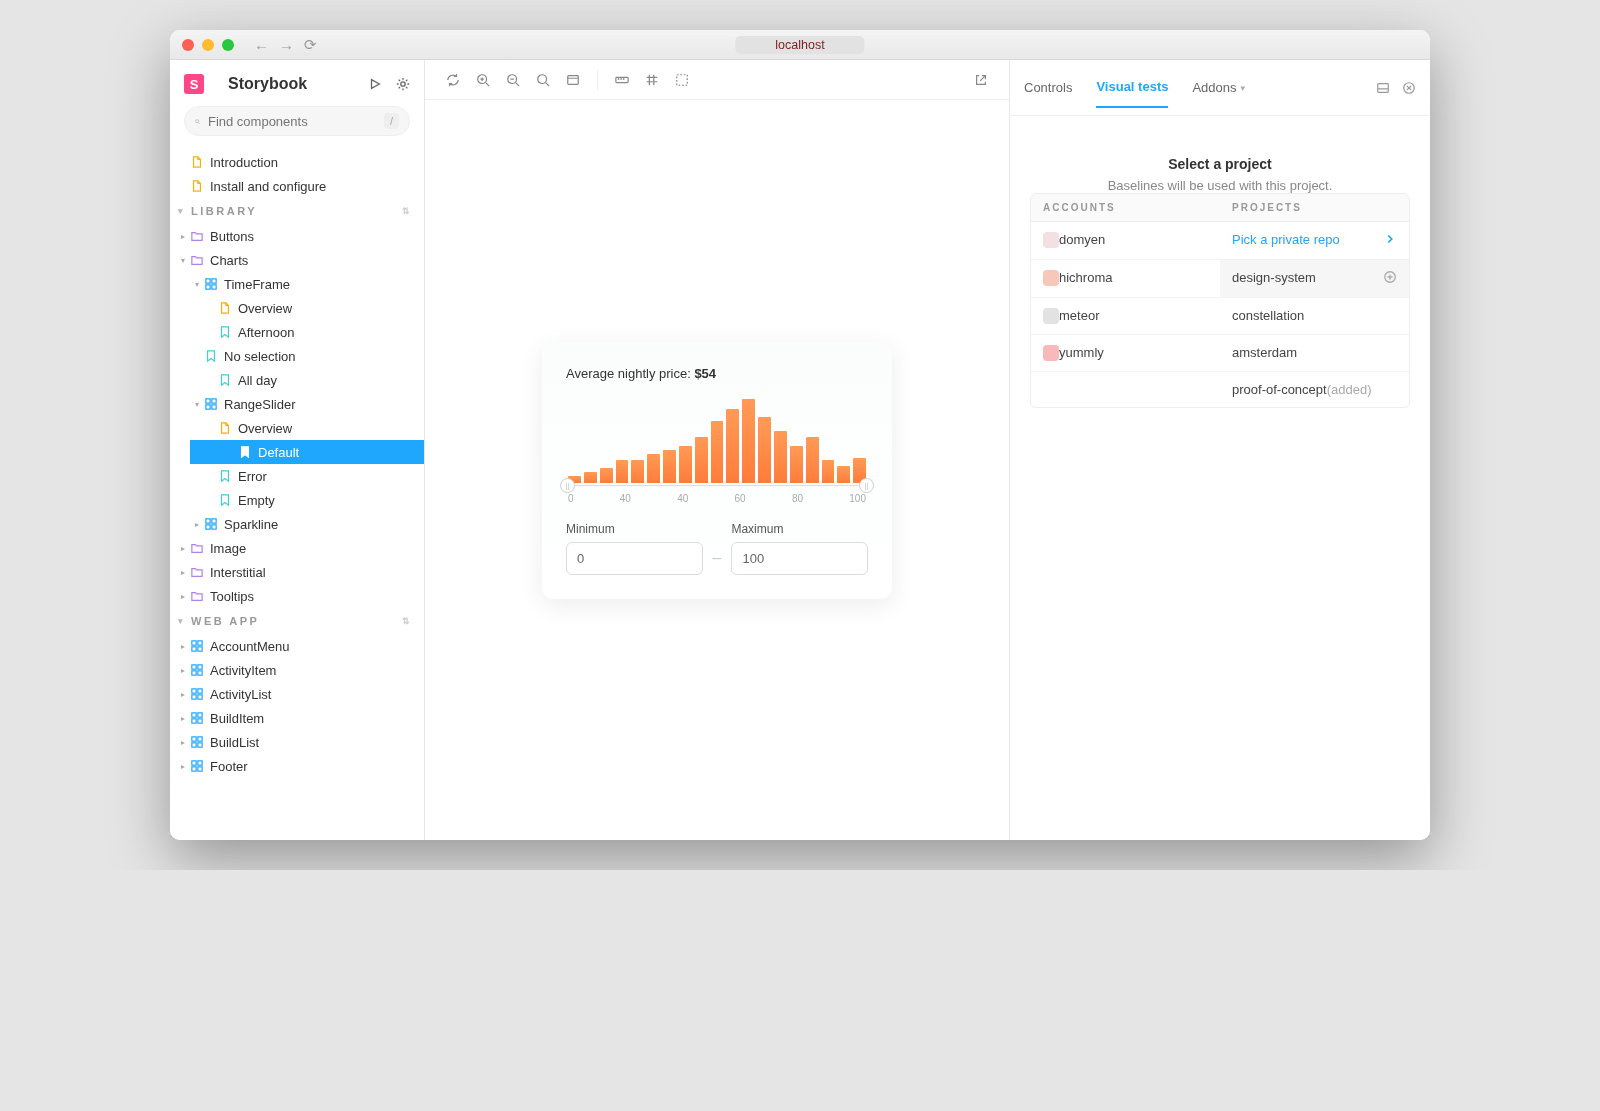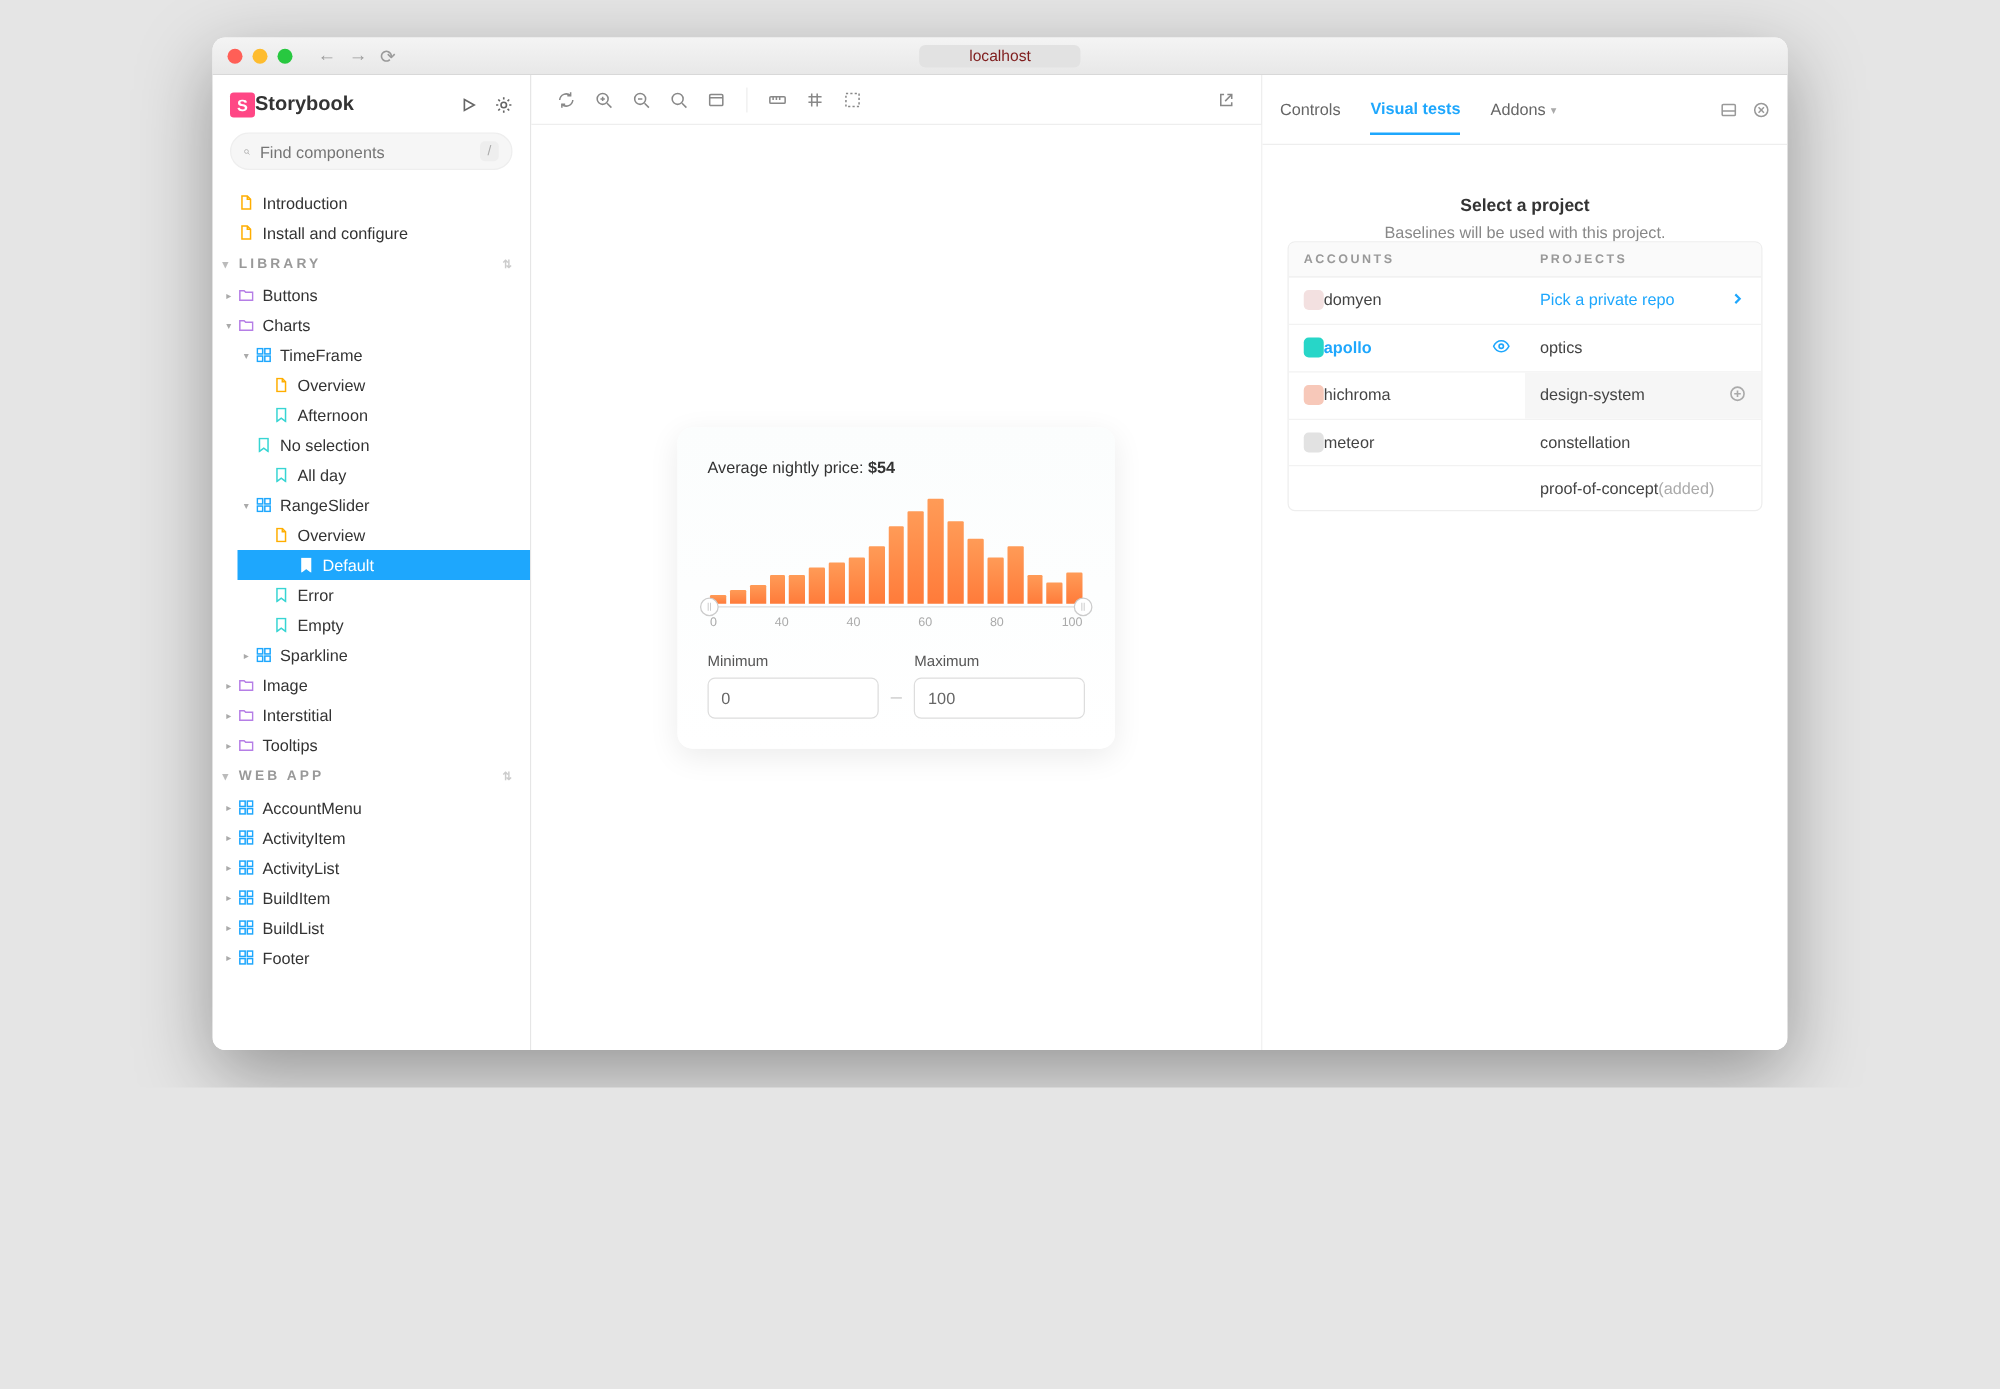--- a/index.html
+++ b/index.html
@@ -42,21 +42,21 @@
   background:#e2e2e2; border-radius:5px; padding:2px 40px;
   font-size:12.5px; color:#7f1d1d;
 }
 .app { flex:1; display:flex; overflow:hidden; }
 .sidebar {
   width: 255px;
   border-right: 1px solid #e6e6e6;
   display:flex; flex-direction:column;
   background:#fff;
 }
-.sb-header { display:flex; align-items:center; padding:14px 14px 12px; gap:0; }
+.sb-header { display:flex; align-items:center; padding:14px 14px 12px; gap:24px; }
 .sb-logo {
   width:20px; height:20px; background:#ff4785; border-radius:3px;
   display:flex; align-items:center; justify-content:center;
 }
 .sb-logo::after { content:"S"; color:#fff; font-weight:700; font-size:13px; }
 .sb-title { font-size:16px; font-weight:700; color:#333; flex:1; }
 .sb-icons { display:flex; gap:14px; color:#888; font-size:13px; }
 .sb-icons svg { width:14px; height:14px; fill:none; stroke:#666; stroke-width:1.5; cursor:pointer; }
 .search {
   margin:0 14px 14px; position:relative;
@@ -607,33 +607,20 @@
                   </div>
                   <div class="sel-cell proj link">
                     <span>Pick a private repo</span>
                     <span style="margin-left: auto;"><svg class="cell-icon chev-r" viewBox="0 0 16 16">
                         <polyline points="6 4 10 8 6 12"></polyline>
                       </svg></span>
                   </div>
                 </div>
                 <div class="sel-row">
                   <div class="sel-cell">
-                    <div class="avatar" style="background: rgb(39, 214, 200);"></div>
-                    <span style="color: rgb(30, 167, 253); font-weight: 600;">apollo</span>
-                    <span style="margin-left: auto;"><svg class="cell-icon eye" viewBox="0 0 16 16">
-                        <path d="M1 8s2.5-5 7-5 7 5 7 5-2.5 5-7 5-7-5-7-5z"></path>
-                        <circle cx="8" cy="8" r="2"></circle>
-                      </svg></span>
-                  </div>
-                  <div class="sel-cell proj">
-                    <span>optics</span>
-                  </div>
-                </div>
-                <div class="sel-row">
-                  <div class="sel-cell">
                     <div class="avatar" style="background: rgb(247, 200, 185);"></div>
                     <span>hichroma</span>
                   </div>
                   <div class="sel-cell proj selected">
                     <span>design-system</span>
                     <span style="margin-left: auto;"><svg class="cell-icon plus-c" viewBox="0 0 16 16">
                         <circle cx="8" cy="8" r="6"></circle>
                         <line x1="8" y1="5" x2="8" y2="11"></line>
                         <line x1="5" y1="8" x2="11" y2="8"></line>
                       </svg></span>
@@ -642,20 +629,29 @@
                 <div class="sel-row">
                   <div class="sel-cell">
                     <div class="avatar" style="background: rgb(226, 226, 226);"></div>
                     <span>meteor</span>
                   </div>
                   <div class="sel-cell proj">
                     <span>constellation</span>
                   </div>
                 </div>
                 <div class="sel-row">
+                  <div class="sel-cell">
+                    <div class="avatar" style="background: rgb(247, 185, 185);"></div>
+                    <span>yummly</span>
+                  </div>
+                  <div class="sel-cell proj">
+                    <span>amsterdam</span>
+                  </div>
+                </div>
+                <div class="sel-row">
                   <div class="sel-cell"></div>
                   <div class="sel-cell proj">
                     <span>proof-of-concept</span>
                     <span class="note"> (added)</span>
                   </div>
                 </div>
               </div>
           </div>
         </div>
       </div>

